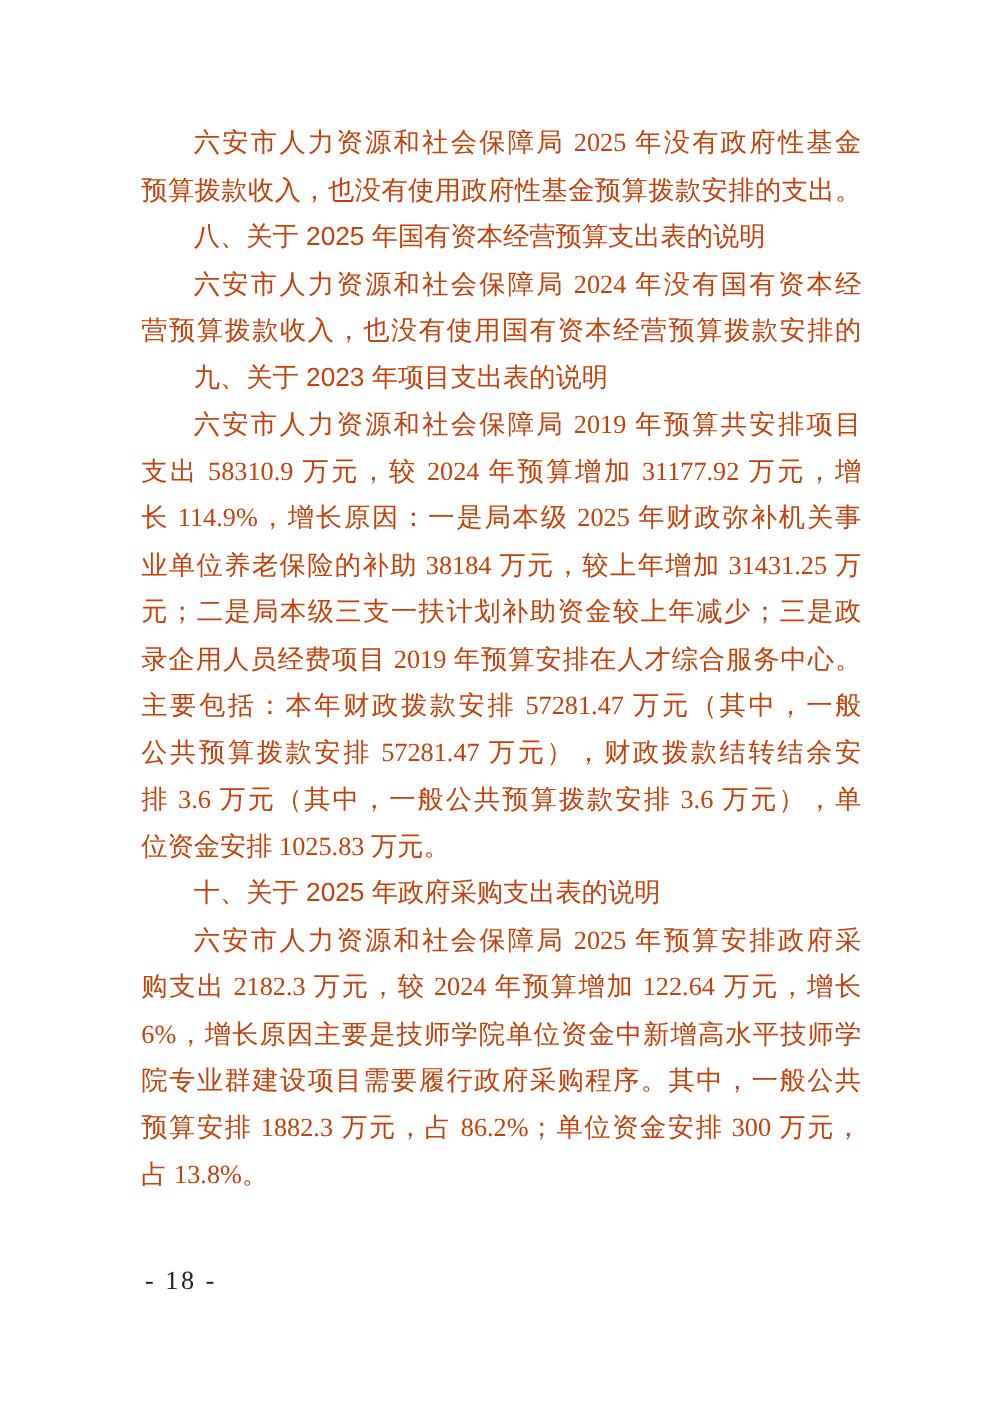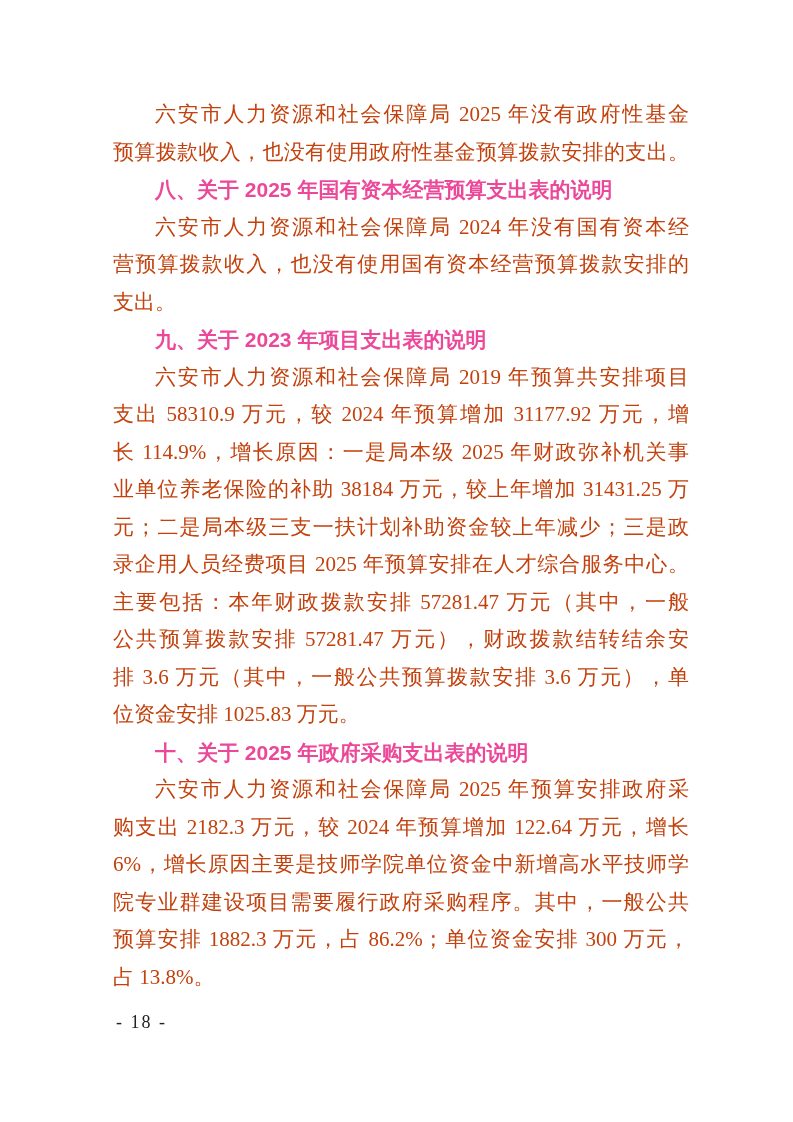--- a/index.html
+++ b/index.html
@@ -25,58 +25,57 @@
     line-height: 37.5px;
     font-size: 21px;
     color: #c2410c;
     white-space: normal;
   }
   .line.body {
     font-family: "Liberation Serif", "DejaVu Serif", serif;
   }
   .line.heading {
     font-family: "Liberation Sans", "DejaVu Sans", sans-serif;
-    font-weight: bold;
-    color: #ec4899;
+    font-weight: normal;
+    color: #c2410c;
   }
   .line.indent {
     padding-left: 42px;
   }
   .line.fill {
     text-align: justify;
     text-align-last: justify;
   }
   .page-footer {
     position: absolute;
     left: 116px;
     top: 1012px;
     font-family: "Liberation Serif", "DejaVu Serif", serif;
-    font-size: 18px;
+    font-size: 21px;
     letter-spacing: 2px;
     color: #222222;
   }
 </style>
 </head>
 <body>
 
 <div class="page">
   <div class="doc-content" id="doc-content">
       <div class="line body indent fill">六安市人力资源和社会保障局 2025 年没有政府性基金</div>
       <div class="line body fill">预算拨款收入，也没有使用政府性基金预算拨款安排的支出。</div>
       <div class="line heading indent">八、关于 2025 年国有资本经营预算支出表的说明</div>
       <div class="line body indent fill">六安市人力资源和社会保障局 2024 年没有国有资本经</div>
       <div class="line body fill">营预算拨款收入，也没有使用国有资本经营预算拨款安排的</div>
-      <div class="line body">支出。</div>
       <div class="line heading indent">九、关于 2023 年项目支出表的说明</div>
       <div class="line body indent fill">六安市人力资源和社会保障局 2019 年预算共安排项目</div>
       <div class="line body fill">支出 58310.9 万元，较 2024 年预算增加 31177.92 万元，增</div>
       <div class="line body fill">长 114.9%，增长原因：一是局本级 2025 年财政弥补机关事</div>
       <div class="line body fill">业单位养老保险的补助 38184 万元，较上年增加 31431.25 万</div>
       <div class="line body fill">元；二是局本级三支一扶计划补助资金较上年减少；三是政</div>
-      <div class="line body fill">录企用人员经费项目 2025 年预算安排在人才综合服务中心。</div>
+      <div class="line body fill">录企用人员经费项目 2019 年预算安排在人才综合服务中心。</div>
       <div class="line body fill">主要包括：本年财政拨款安排 57281.47 万元（其中，一般</div>
       <div class="line body fill">公共预算拨款安排 57281.47 万元），财政拨款结转结余安</div>
       <div class="line body fill">排 3.6 万元（其中，一般公共预算拨款安排 3.6 万元），单</div>
       <div class="line body">位资金安排 1025.83 万元。</div>
       <div class="line heading indent">十、关于 2025 年政府采购支出表的说明</div>
       <div class="line body indent fill">六安市人力资源和社会保障局 2025 年预算安排政府采</div>
       <div class="line body fill">购支出 2182.3 万元，较 2024 年预算增加 122.64 万元，增长</div>
       <div class="line body fill">6%，增长原因主要是技师学院单位资金中新增高水平技师学</div>
       <div class="line body fill">院专业群建设项目需要履行政府采购程序。其中，一般公共</div>
       <div class="line body fill">预算安排 1882.3 万元，占 86.2%；单位资金安排 300 万元，</div>

